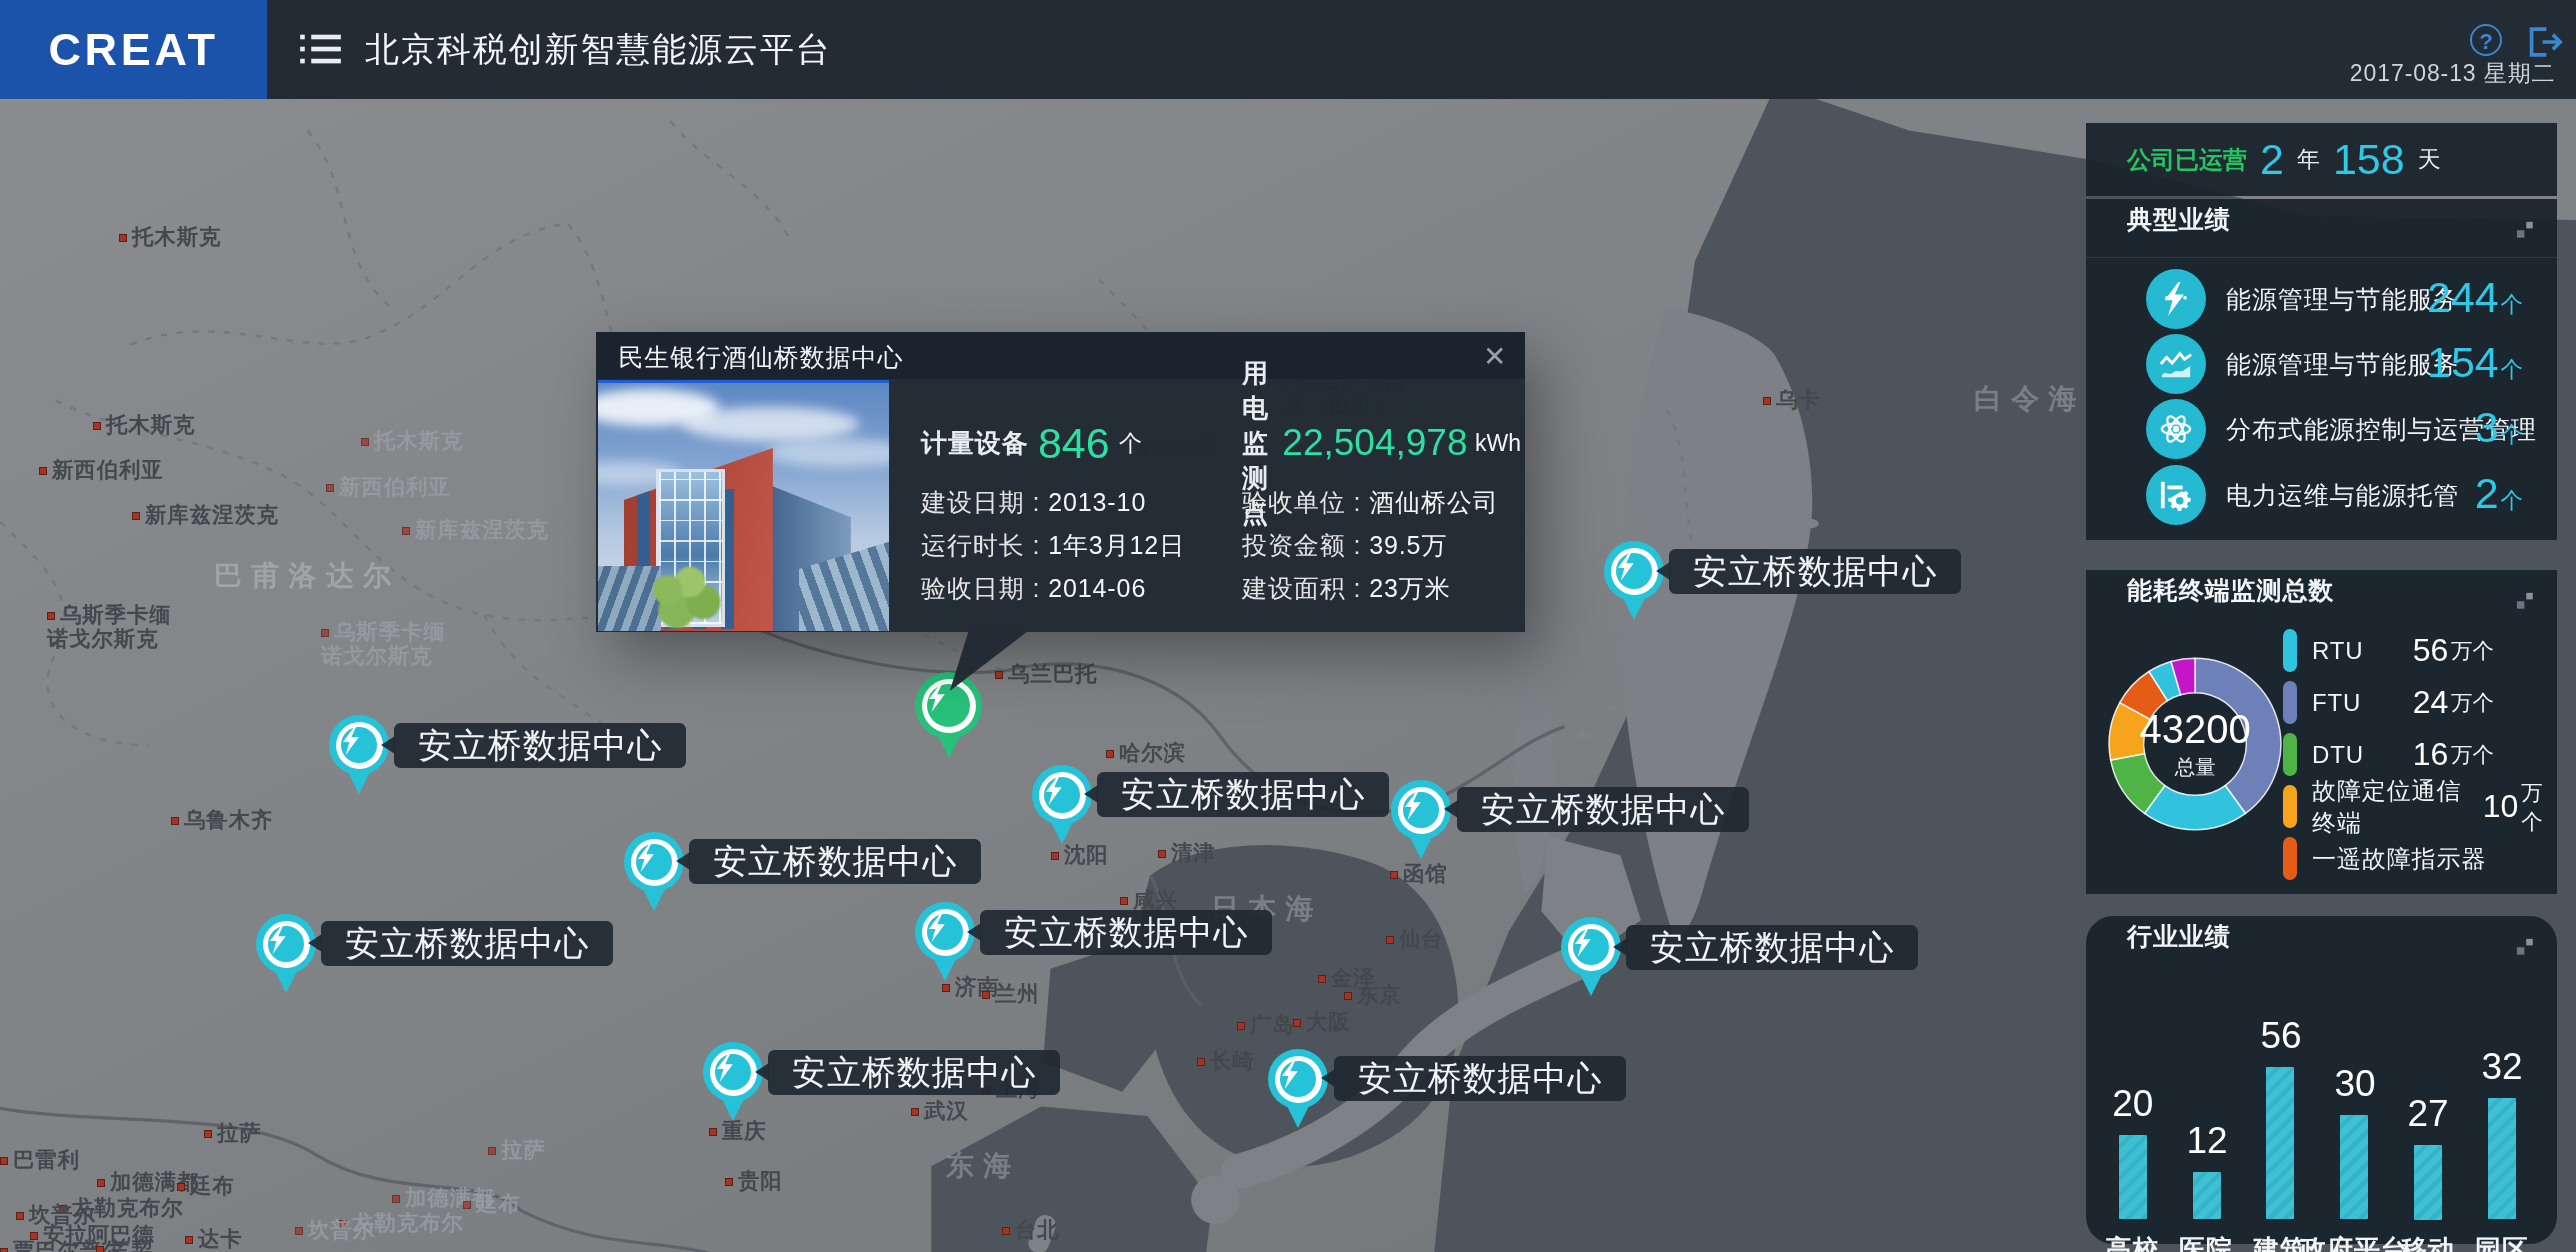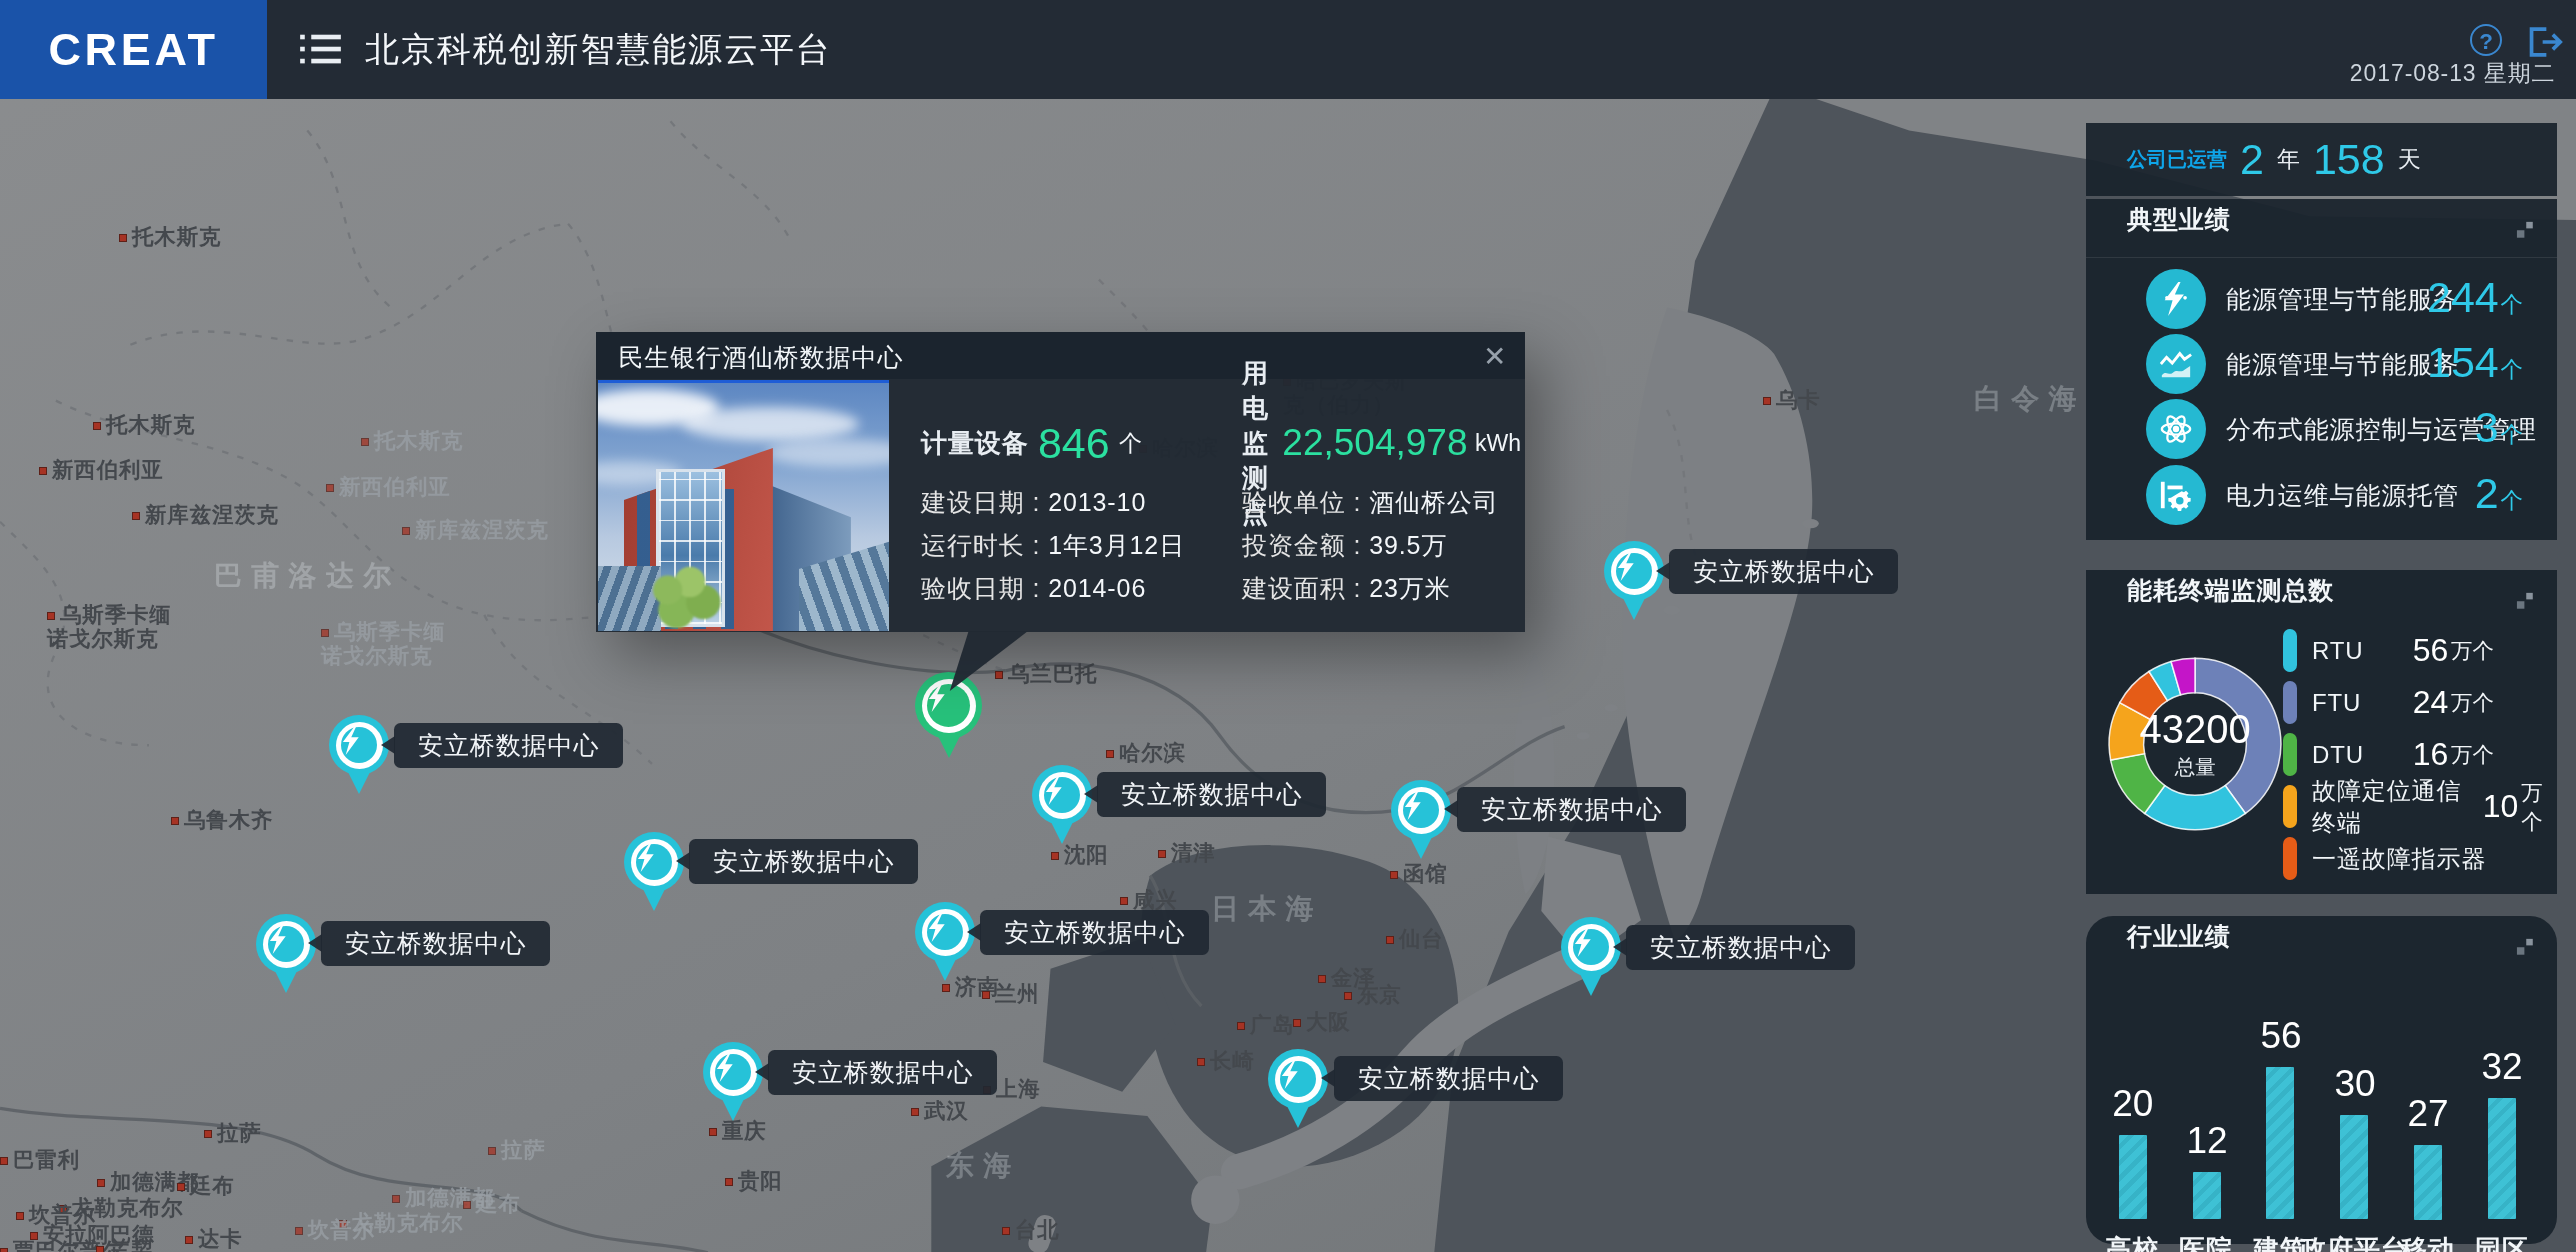--- a/index.html
+++ b/index.html
@@ -32,21 +32,21 @@
   .pin-core{position:absolute;inset:12px;border-radius:50%;display:flex;align-items:center;justify-content:center;}
   .pin-core svg{width:22.4px;height:28px;}
   .pin-tail{
     position:absolute;left:50%;top:56px;transform:translateX(-50%);
     width:0;height:0;border-left:12px solid transparent;border-right:12px solid transparent;
   }
   .pin.selected{z-index:4;width:67px;}
   .pin.selected .pin-head{width:67px;height:67px;}
   .marker-bubble{
     position:absolute;z-index:4;height:45px;line-height:45px;padding:0 24px;
-    background:rgba(32,40,50,.92);border-radius:6.5px;color:#f2f5f8;font-size:25px;
+    background:rgba(32,40,50,.92);border-radius:6.5px;color:#f2f5f8;font-size:34px;
     white-space:nowrap;cursor:pointer;letter-spacing:0.9px;
   }
   .marker-bubble:before{
     content:"";position:absolute;left:-13px;top:13px;width:0;height:0;
     border-top:9.3px solid transparent;border-bottom:9.3px solid transparent;
     border-right:14px solid rgba(32,40,50,.92);
   }
   
   #header{position:absolute;left:0;top:0;width:2576px;height:99px;background:#232b35;z-index:10;}
   #logo-box{
@@ -59,21 +59,21 @@
   #help-icon{position:absolute;left:2470px;top:24px;width:32px;height:32px;border:2.8px solid #3a87cf;border-radius:50%;
     color:#3a87cf;font-size:22.4px;font-weight:bold;text-align:center;line-height:32px;box-sizing:border-box;cursor:pointer;}
   #logout-icon{position:absolute;left:2526px;top:25px;cursor:pointer;}
   #header-date{position:absolute;right:20.5px;top:58px;color:#cdd5dd;font-size:23px;letter-spacing:0.9px;}
   
   .panel{position:absolute;left:2086px;width:471px;background:rgba(25,34,44,.93);z-index:8;}
   .panel-header{position:absolute;left:41px;top:4px;color:#f2f6f9;font-size:25px;font-weight:bold;letter-spacing:0.9px;}
   .expand-icon{position:absolute;right:20.5px;top:20.5px;width:20.5px;height:20.5px;opacity:.7;cursor:pointer;}
   #panel-operating{top:123px;height:73px;}
   #op-line{position:absolute;left:41px;top:0;height:73px;display:flex;align-items:center;gap:13px;}
-  #op-line .op-label{color:#0ea5e9;font-size:20px;font-weight:bold;}
+  #op-line .op-label{color:#22c55e;font-size:24px;font-weight:bold;}
   #op-line .op-num{color:#2fc9e8;font-size:43px;}
   #op-line .op-unit{color:#e8edf2;font-size:23px;}
   #panel-typical{top:199px;height:341px;}
   #panel-typical .divider{position:absolute;left:0;top:58px;width:471px;height:0.9px;background:rgba(255,255,255,.09);}
   .perf-item{position:absolute;left:0;width:471px;height:65px;cursor:default;}
   .perf-icon{position:absolute;left:60px;top:1.9px;width:60px;height:60px;border-radius:50%;background:#25b9d2;
     display:flex;align-items:center;justify-content:center;}
   .perf-icon svg{width:34px;height:34px;}
   .perf-label{position:absolute;left:140px;top:16px;color:#f0f4f8;font-size:25px;letter-spacing:0.9px;}
   .perf-count{position:absolute;right:34px;top:5.6px;color:#2fc9e8;font-size:43px;}

